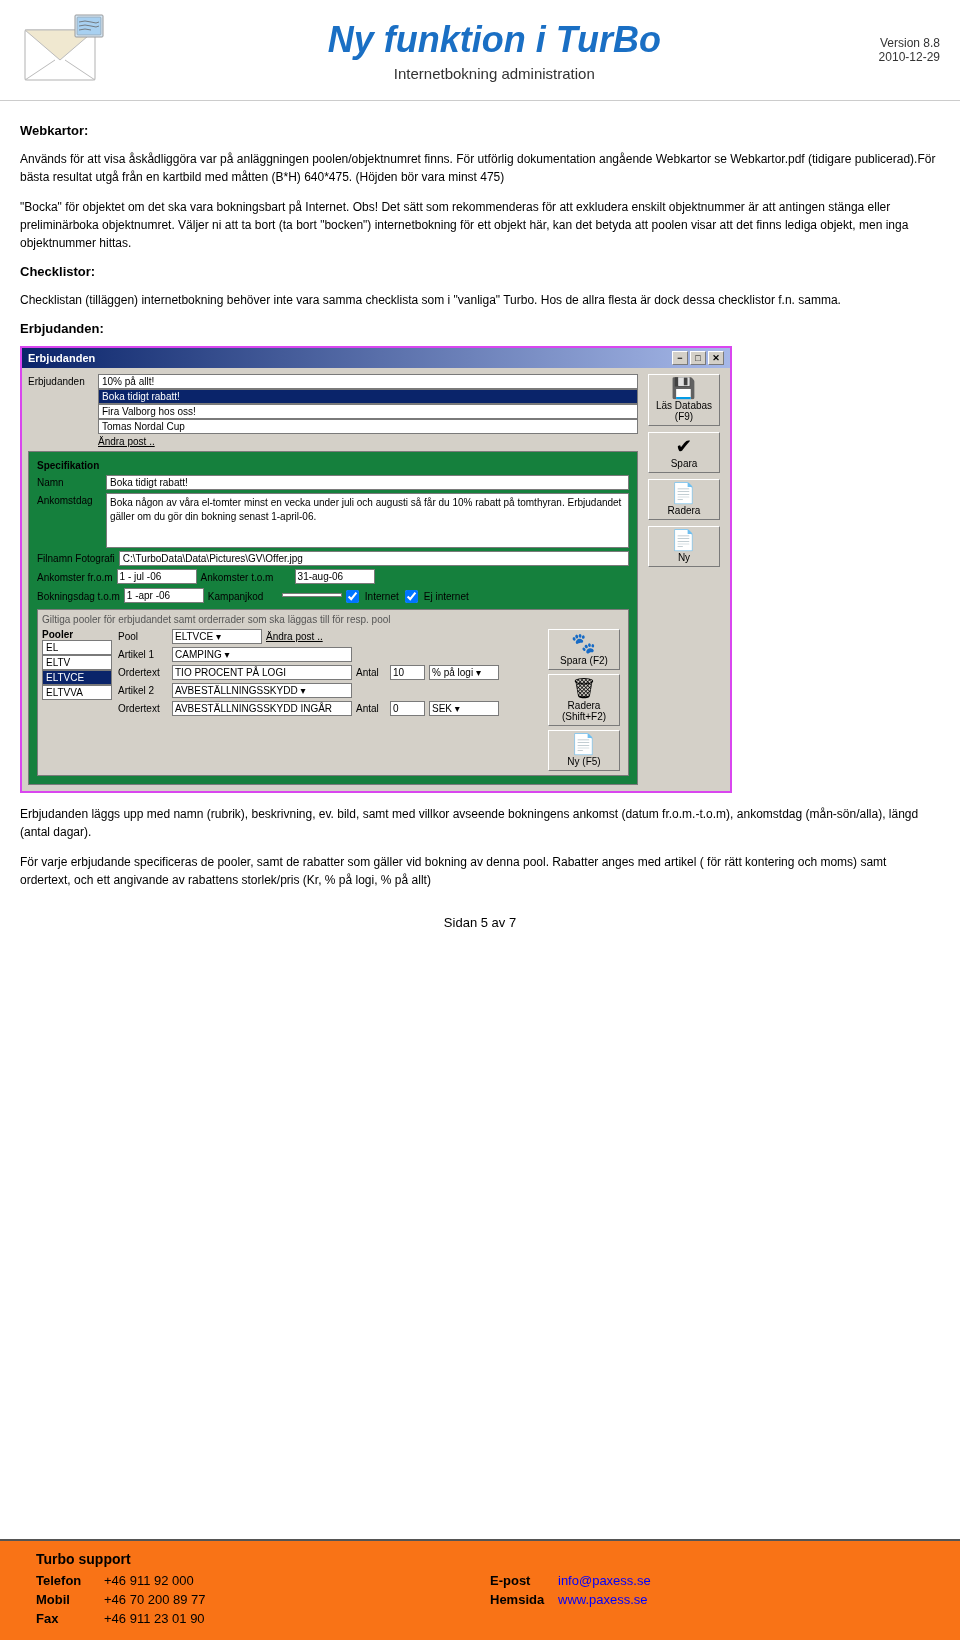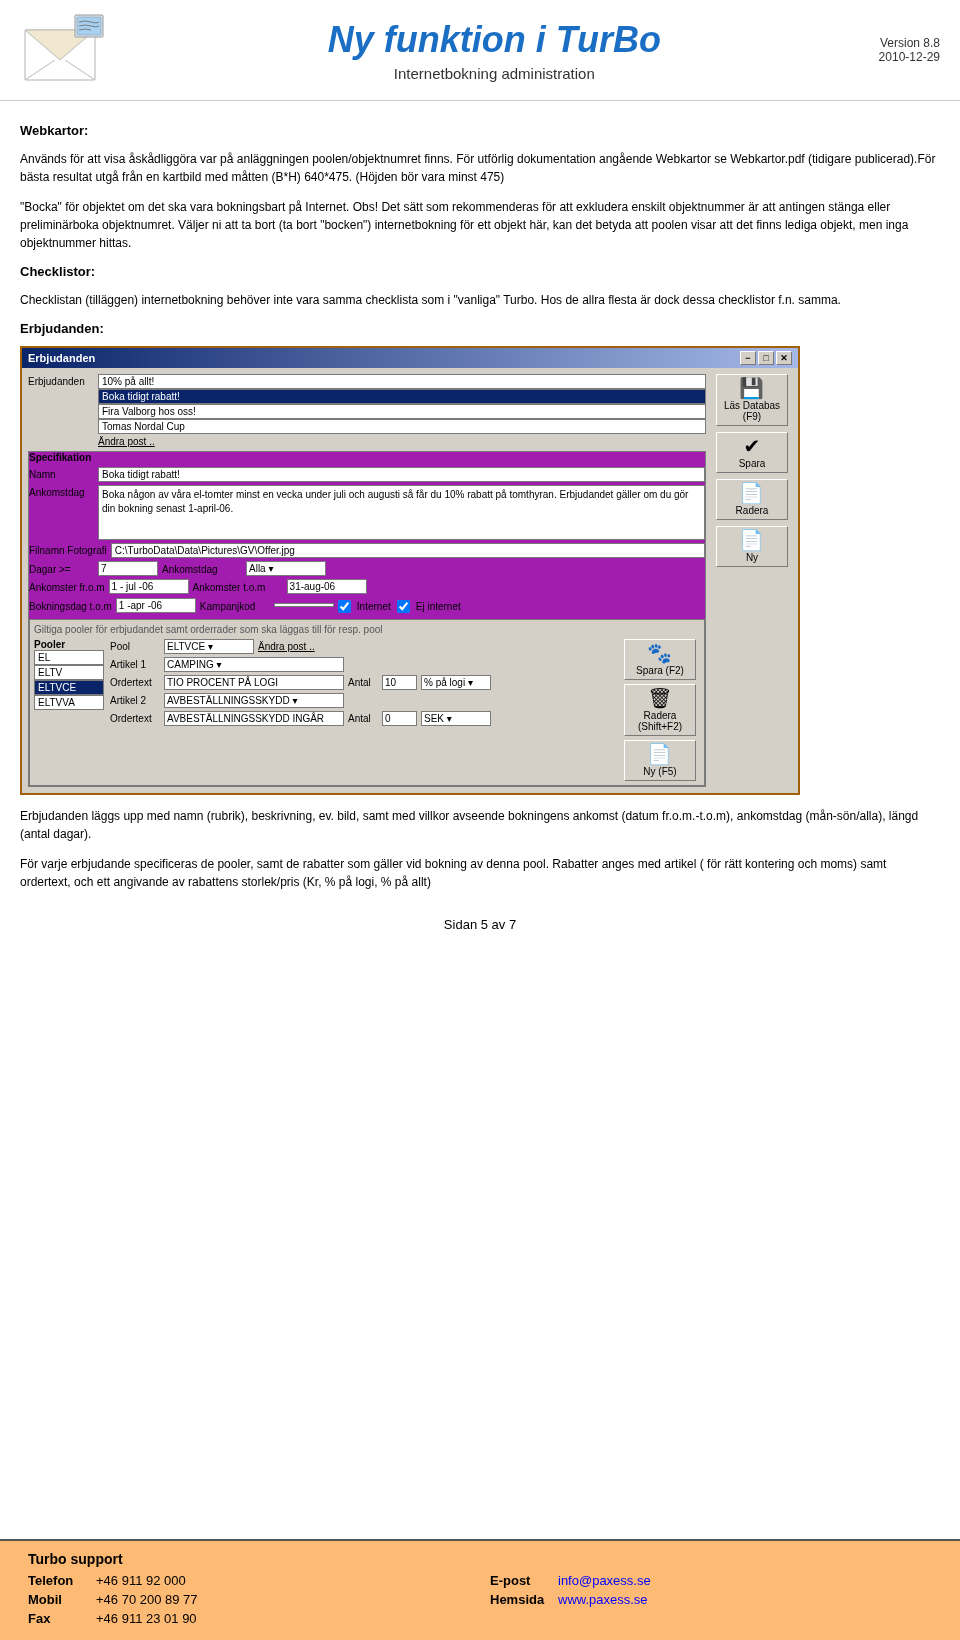--- a/index.html
+++ b/index.html
@@ -73,23 +73,23 @@
       line-height: 1.5;
       font-size: 12px;
       margin-top: 12px;
     }
 
     
     .dialog-wrapper {
       margin: 10px 0;
     }
     .dialog {
-      border: 2px solid #a16207;
+      border: 2px solid #d946ef;
       background: #d4d0c8;
-      width: 780px;
+      width: 712px;
       font-family: 'Arial', sans-serif;
       font-size: 11px;
     }
     .dialog-titlebar {
       background: linear-gradient(to right, #0a246a, #a6b8e8);
       color: #fff;
       padding: 3px 6px;
       display: flex;
       align-items: center;
       justify-content: space-between;
@@ -179,22 +179,22 @@
       color: #000;
       margin-top: 2px;
       cursor: pointer;
       text-decoration: underline;
     }
 
     
     .spec-box {
       border: 1px solid #7a7a7a;
       margin-top: 2px;
-      padding: 0;
-      background: #a21caf;
+      padding: 8px;
+      background: #15803d;
     }
     .spec-title {
       font-size: 10px;
       font-weight: bold;
       margin-bottom: 4px;
     }
     .spec-row {
       display: flex;
       align-items: flex-start;
       margin-bottom: 3px;
@@ -352,23 +352,23 @@
       align-items: center;
     }
 
     
     .page-num {
       text-align: center;
       padding: 20px 0 10px 0;
       font-size: 13px;
     }
     .footer {
-      background: #fdba74;
+      background: #f97316;
       border-top: 2px solid #555;
-      padding: 10px 28px;
+      padding: 10px 36px;
       display: flex;
       gap: 20px;
     }
     .footer-left {
       flex: 1;
     }
     .footer-right {
       flex: 1;
     }
     .footer-company {
@@ -480,26 +480,20 @@
               <div class="spec-row">
                 <div class="spec-label">Ankomstdag</div>
                 <div class="spec-value-multi">Boka någon av våra el-tomter minst en vecka under juli och augusti så får du 10% rabatt på tomthyran. Erbjudandet gäller om du gör din bokning senast 1-april-06.</div>
               </div>
 
               <div class="spec-row">
                 <div class="spec-label">Filnamn Fotografi</div>
                 <div class="spec-value">C:\TurboData\Data\Pictures\GV\Offer.jpg</div>
               </div>
 
-              <div class="spec-row-small">
-                <div class="spec-label">Dagar &gt;=</div>
-                <div class="spec-input">7</div>
-                <div class="spec-label" style="min-width:80px">Ankomstdag</div>
-                <div class="spec-dropdown">Alla ▾</div>
-              </div>
 
               <div class="spec-row-small">
                 <div class="spec-label">Ankomster fr.o.m</div>
                 <div class="spec-input" style="width:80px">1 - jul -06</div>
                 <div class="spec-label" style="min-width:90px">Ankomster t.o.m</div>
                 <div class="spec-input" style="width:80px">31-aug-06</div>
               </div>
 
               <div class="spec-row-small">
                 <div class="spec-label">Bokningsdag t.o.m</div>

